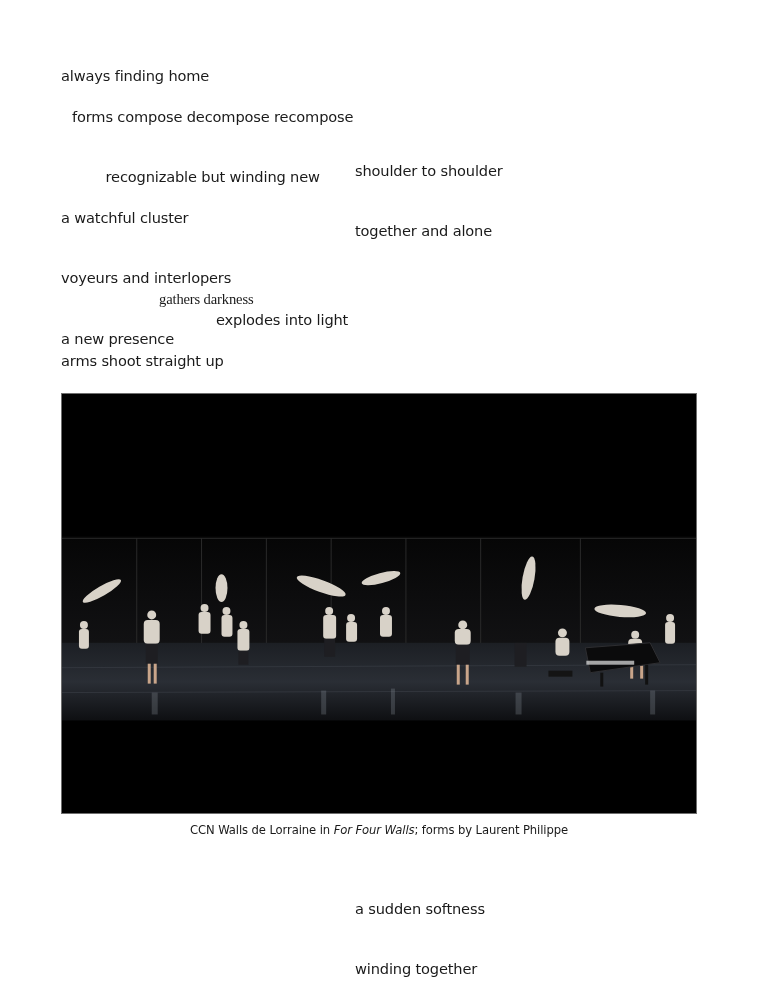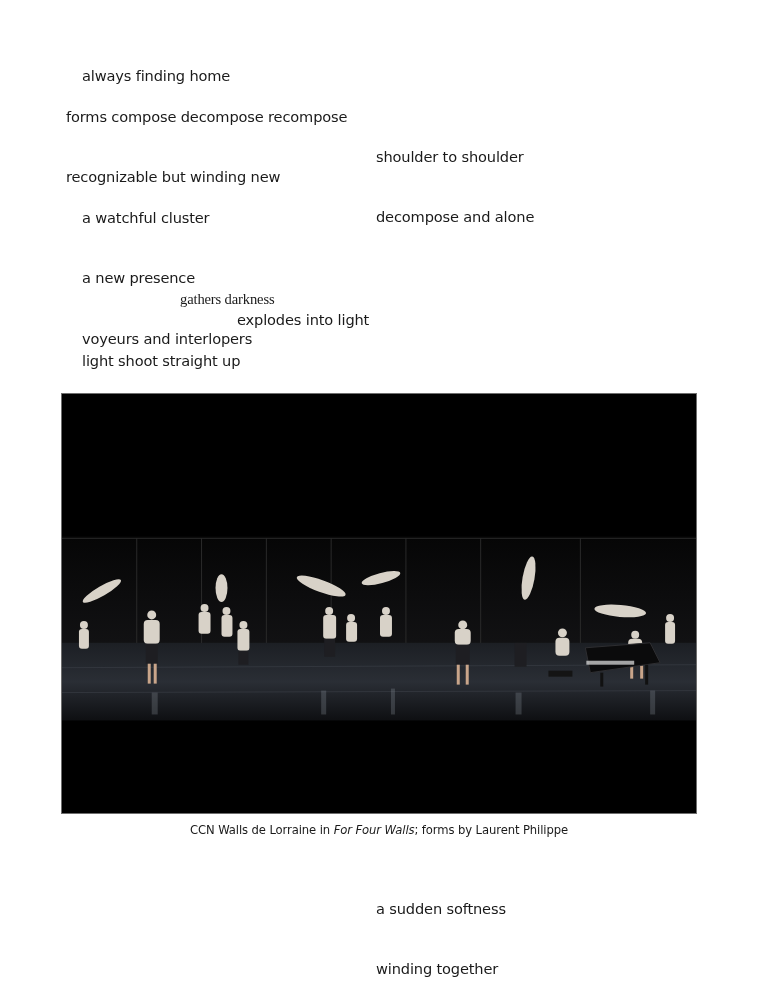--- a/index.html
+++ b/index.html
@@ -14,21 +14,20 @@
       overflow: hidden;
       font-family: "DejaVu Sans", sans-serif;
       color: #1a1a1a;
     }
     .stanza {
       position: absolute;
       font-size: 14.6px;
       line-height: 20.3px;
       letter-spacing: -0.15px;
       white-space: pre;
-      margin-left: 21px;
     }
     .line { display: block; height: 20.3px; }
     .photo {
       position: absolute;
       left: 61px;
       top: 393px;
       width: 636px;
       height: 421px;
       background: #000;
       border: 1px solid #6e6e6e;
@@ -49,44 +48,44 @@
     }
     .caption em { font-style: italic; }
   </style>
 </head>
 <body>
 
 <div class="stanza" style="left:61px; top:25px;">
   <span class="line">always finding home</span>
 </div>
 
-<div class="stanza" style="left:45px; top:66px;">
+<div class="stanza" style="left:72px; top:66px;text-align:center;">
   <span class="line">forms compose decompose recompose</span>
   <span class="line">recognizable but winding new</span>
 </div>
-<div class="stanza" style="left:355px; top:106px;">
+<div class="stanza" style="left:355px; top:120px;">
   <span class="line">shoulder to shoulder</span>
-  <span class="line">decompose and alone</span>
+  <span class="line">together and alone</span>
 </div>
 
 <div class="stanza" style="left:61px; top:167px;">
   <span class="line">a watchful cluster</span>
+  <span class="line">voyeurs and interlopers</span>
   <span class="line">a new presence</span>
-  <span class="line">voyeurs and interlopers</span>
   <span class="line">softness gathers density</span>
 </div>
 <div class="stanza" style="left:159px; top:248px;font-family:Liberation Serif, serif;">
   <span class="line">gathers darkness</span>
 </div>
 <div class="stanza" style="left:216px; top:269px;">
   <span class="line">explodes into light</span>
 </div>
 
 <div class="stanza" style="left:61px; top:310px;">
-  <span class="line">light shoot straight up</span>
+  <span class="line">arms shoot straight up</span>
   <span class="line">fingers splayed</span>
   <span class="line">spring into an inverted dive</span>
 </div>
 
 <div class="photo" role="img" aria-label="Dancers of CCN Ballet de Lorraine performing For Four Walls on a dark stage with mirrored panels and a grand piano">
   <svg viewBox="0 0 636 421" preserveAspectRatio="none" xmlns="http://www.w3.org/2000/svg">
     <defs>
       <linearGradient id="floor" x1="0" y1="0" x2="0" y2="1">
         <stop offset="0" stop-color="#1c1f24"></stop>
         <stop offset="0.5" stop-color="#2a2e35"></stop>

